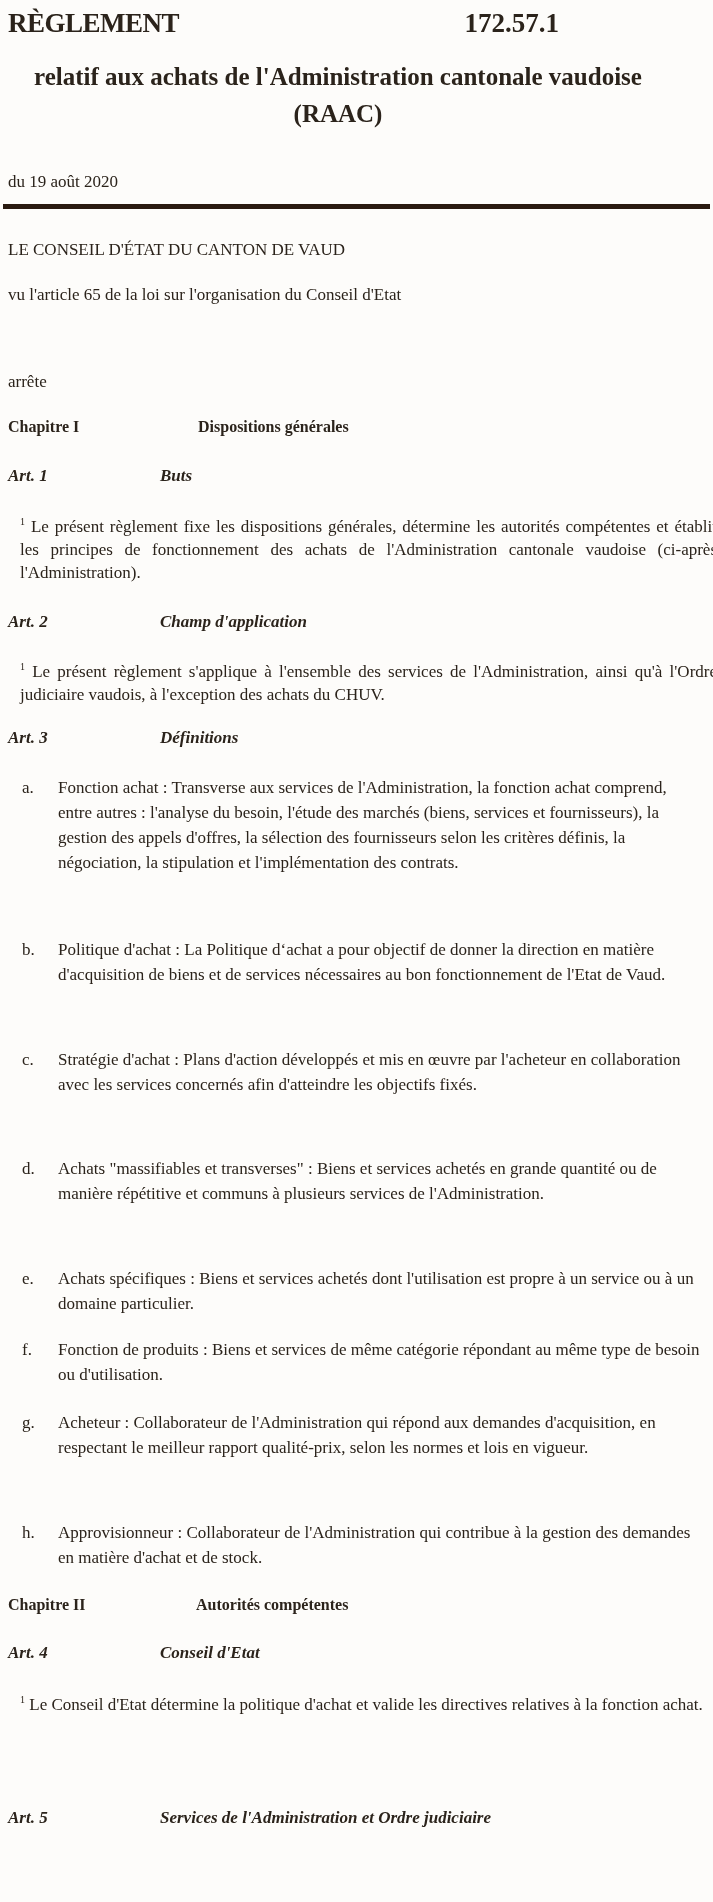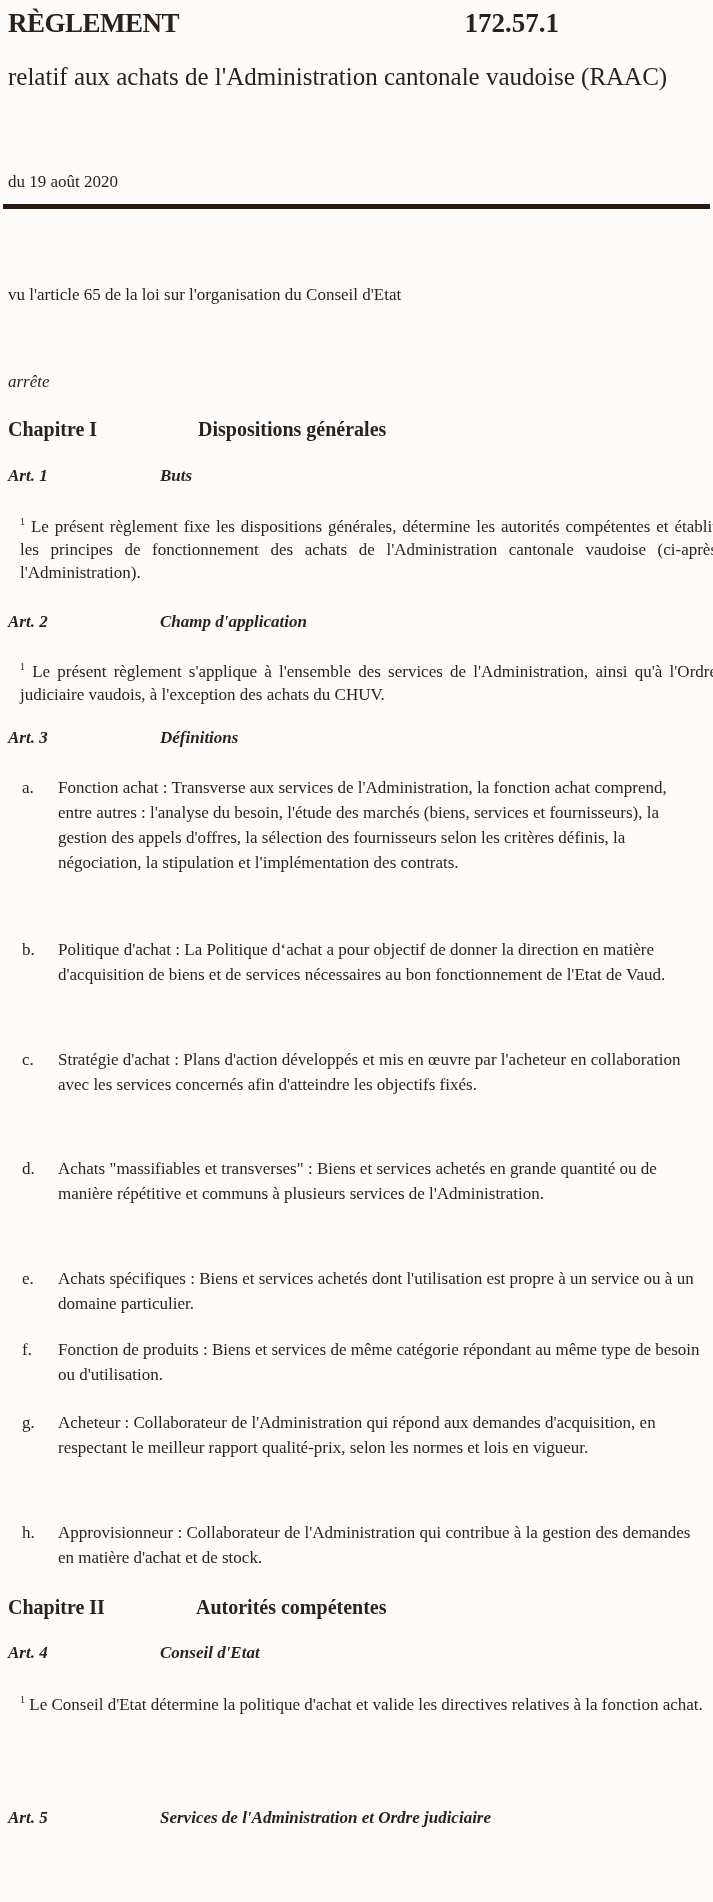--- a/index.html
+++ b/index.html
@@ -6,45 +6,46 @@
   body {
     width:713px; height:1902px; overflow:hidden;
     background:#fdfcfa;
     color:#2b231b;
     font-family:"Liberation Serif", serif;
   }
   .page { position:relative; width:567px; height:1902px; }
   .abs { position:absolute; }
   .hdr-title { left:8px; top:8px; font-size:27px; font-weight:bold; letter-spacing:-0.5px; }
   .hdr-num { right:8px; top:8px; font-size:27px; font-weight:bold; }
-  .subtitle { left:8px; top:58px; width:660px; font-size:25px; font-weight:normal; line-height:37px; }
+  .subtitle { left:8px; top:58px; width:660px; font-size:25px; font-weight:bold; line-height:37px;text-align:center; }
   .date { left:8px; top:172px; font-size:17px; }
   .rule { left:3px; top:204px; width:707px; height:5px; background:#2a1a10; }
   .p { left:8px; font-size:17px; }
-  .italic { font-style:italic; }
-  .chap { left:8px; font-size:20px; font-weight:bold; }
+  .italic { }
+  .chap { left:8px; font-size:16px; font-weight:bold; }
   .chap .t { position:absolute; left:190px; white-space:nowrap; }
   .art { left:8px; font-size:17px; font-weight:bold;font-style:italic; }
   .art .t { position:absolute; left:152px; white-space:nowrap;text-align:right; }
   .para { left:8px; width:697px; font-size:17px; line-height:23px; text-align:justify;margin-left:12px; }
   .para sup { font-size:10px; vertical-align:7px; }
   .def { left:22px; width:680px; font-size:17px; line-height:25px; }
   .def .l { position:absolute; left:0; top:0; }
   .def .x { margin-left:36px; display:block; }
 </style>
 </head>
 <body>
 
 <div class="page">
   <div class="abs hdr-title">RÈGLEMENT</div>
   <div class="abs hdr-num">172.57.1</div>
   <div class="abs subtitle">relatif aux achats de l'Administration cantonale vaudoise  (RAAC)</div>
   <div class="abs date">du 19 août 2020</div>
   <div class="abs rule"></div>
 
+  <div class="abs p" style="top:240px">LE CONSEIL D'ÉTAT DU CANTON DE VAUD</div>
   <div class="abs p" style="top:285px">vu l'article 65 de la loi sur l'organisation du Conseil d'Etat</div>
   <div class="abs p italic" style="top:372px">arrête</div>
 
   <div class="abs chap" style="top:418px">
     <span>Chapitre I</span>
     <span class="t">Dispositions générales</span>
   </div>
 
   <div class="abs art" style="top:466px">
     <span>Art. 1</span>

